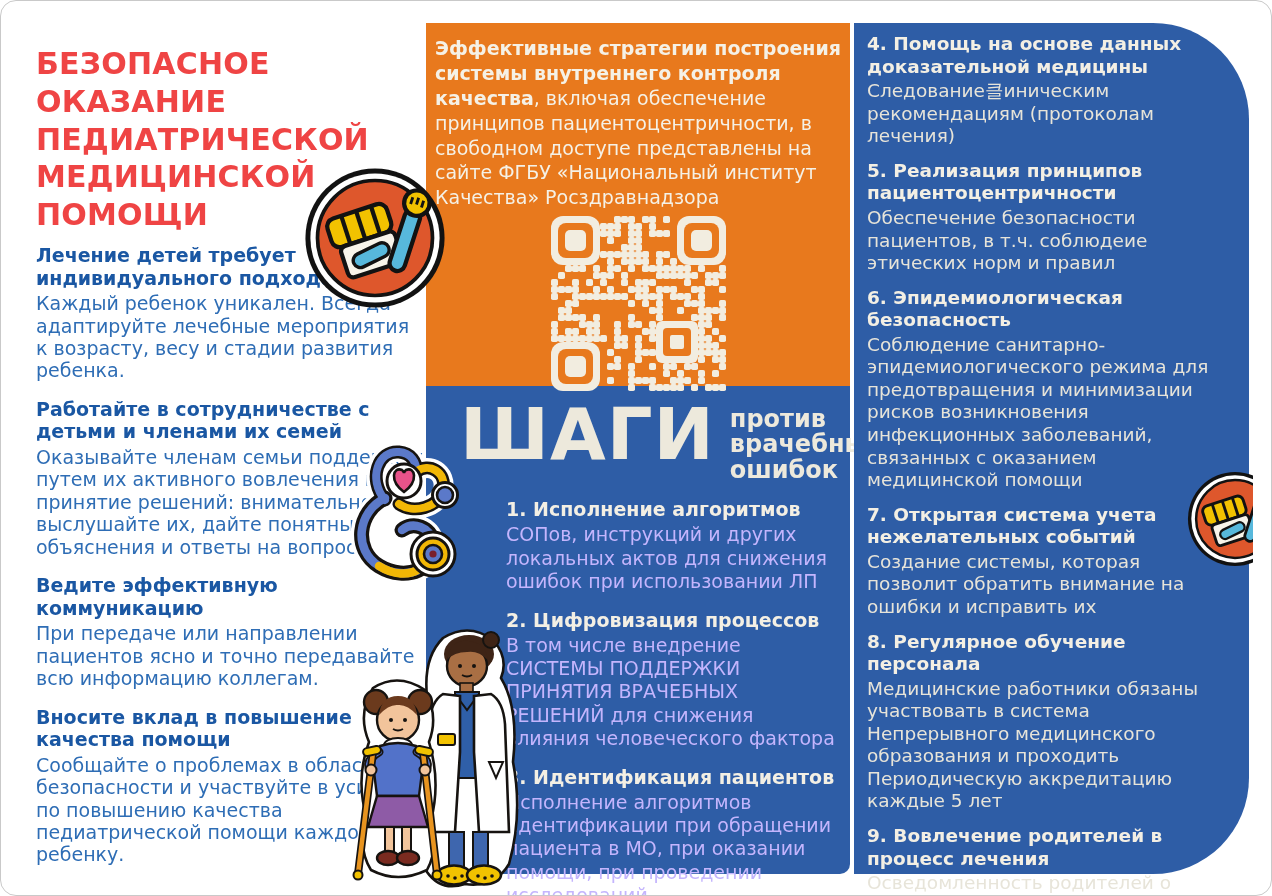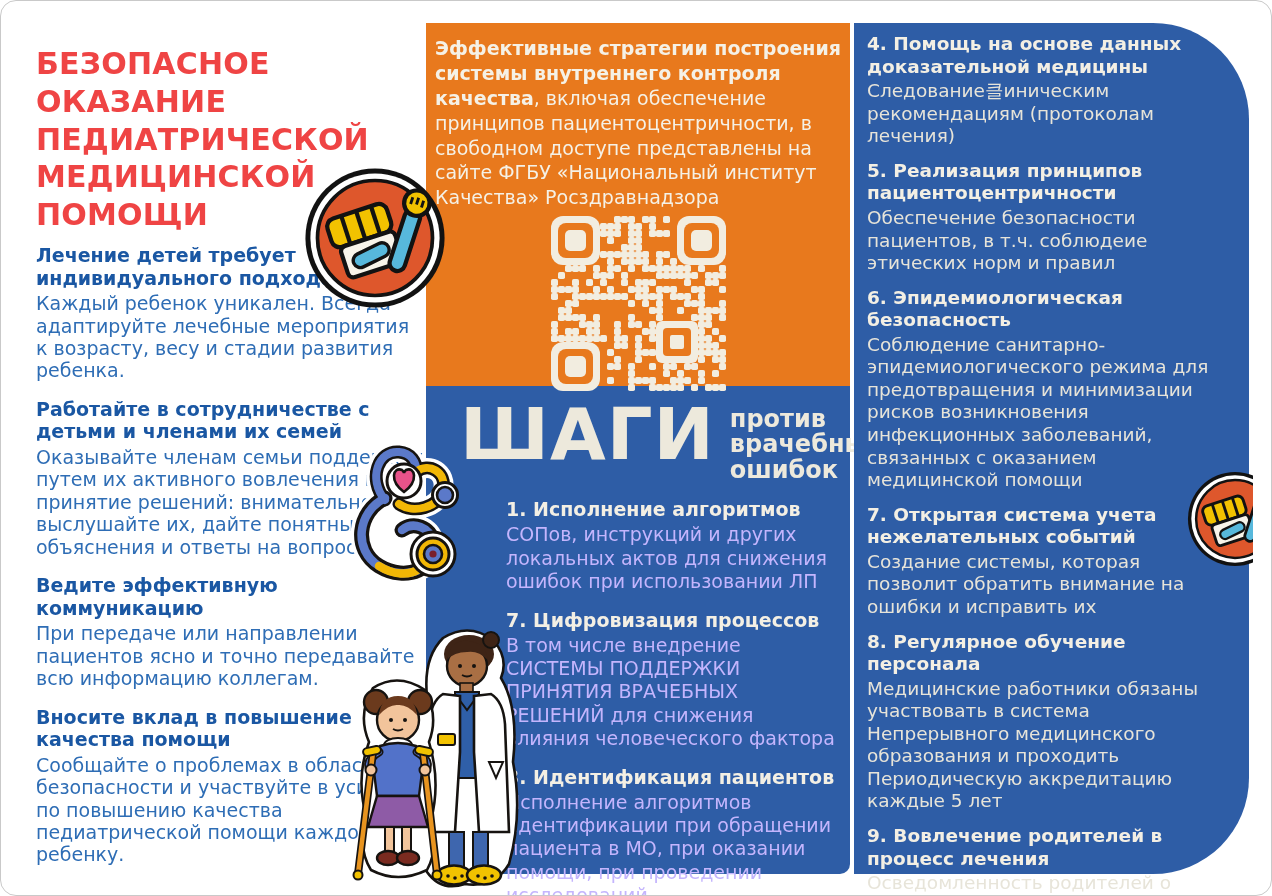--- a/index.html
+++ b/index.html
@@ -346,21 +346,21 @@
       <div class="steps-head">
         <div class="steps-title">ШАГИ</div>
         <div class="steps-sub">против врачебных ошибок</div>
       </div>
 
       <div class="mstep">
         <h3>1. Исполнение алгоритмов</h3>
         <p>СОПов, инструкций и других локальных актов для снижения ошибок при использовании ЛП</p>
       </div>
       <div class="mstep">
-        <h3>7. Цифровизация процессов</h3>
+        <h3>2. Цифровизация процессов</h3>
         <p>В том числе внедрение СИСТЕМЫ ПОДДЕРЖКИ ПРИНЯТИЯ ВРАЧЕБНЫХ РЕШЕНИЙ для снижения влияния человеческого фактора</p>
       </div>
       <div class="mstep">
         <h3>3. Идентификация пациентов</h3>
         <p>Исполнение алгоритмов идентификации при обращении пациента в МО, при оказании помощи, при проведении исследований</p>
       </div>
     </div>
   </section>
 
   <section class="right-col">

